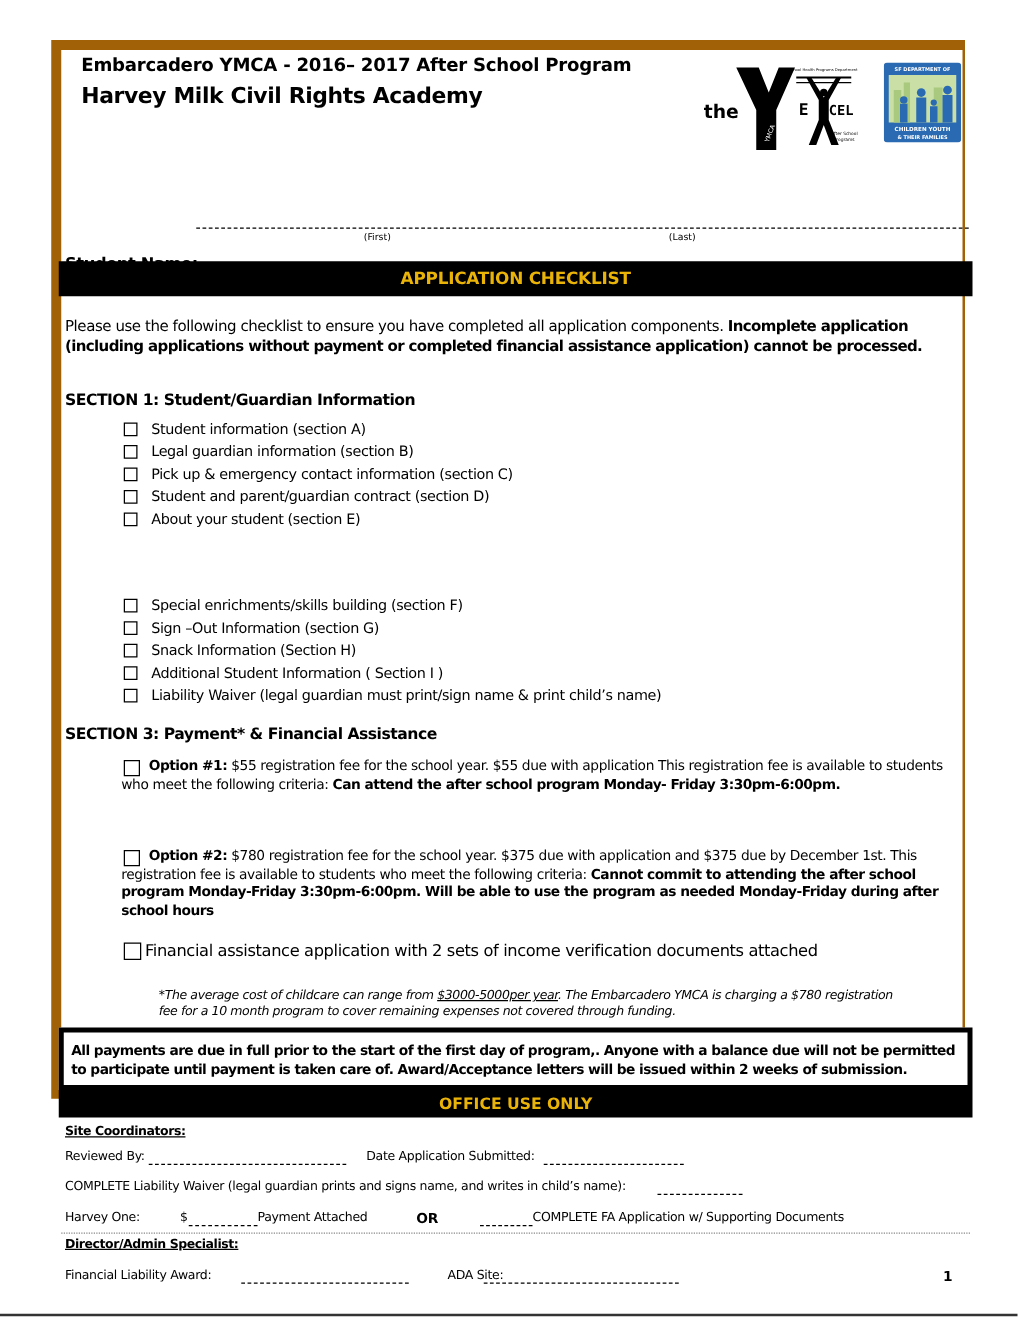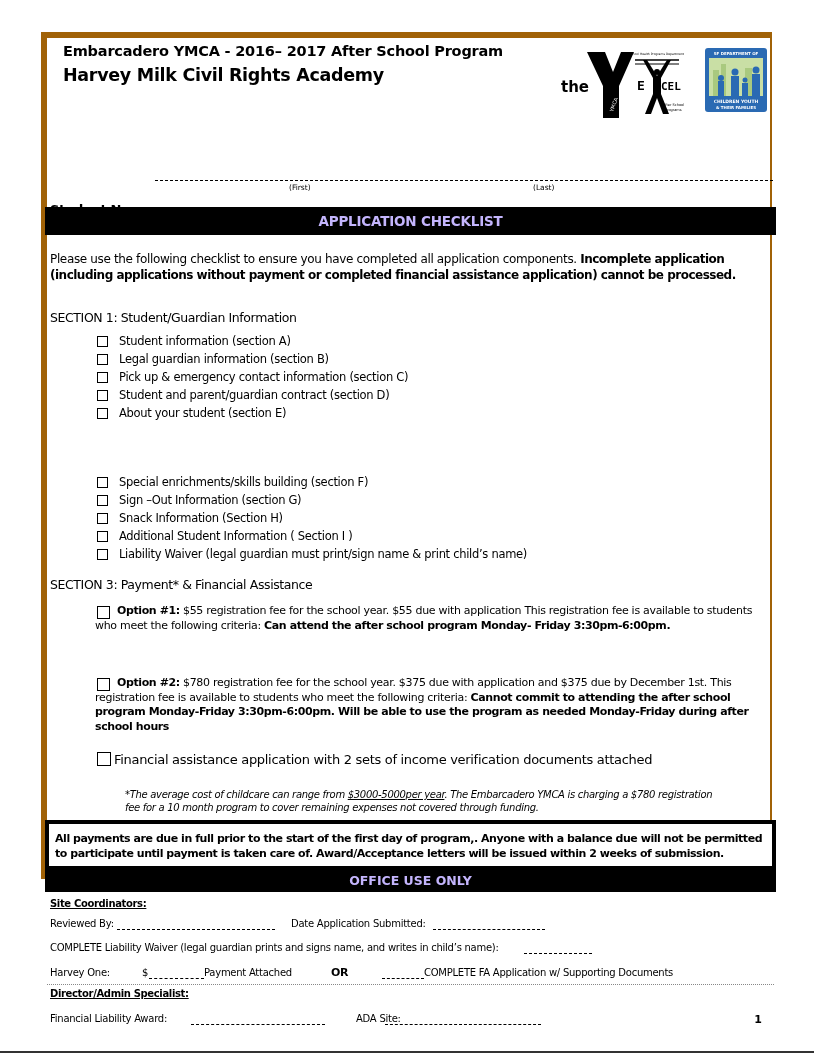--- a/index.html
+++ b/index.html
@@ -1,36 +1,36 @@
 <!DOCTYPE html>
 <html><head>
 <meta charset="utf-8">
 <style>
   html, body { margin: 0; padding: 0; background: #ffffff; }
   body { width: 814px; height: 1054px; position: relative; overflow: hidden;
          font-family: "DejaVu Sans", sans-serif; color: #000; }
   .page { position: absolute; left: 41px; top: 32px; width: 731px; height: 847px;
-          border: 6px solid #a16207; border-right-width: 2px; box-sizing: border-box; }
+          border: 8px solid #a16207; border-right-width: 2px; box-sizing: border-box; }
   .bottom-rule { position: absolute; left: 0; top: 1051px; width: 814px; height: 2px; background: #333; }
   .abs { position: absolute; white-space: nowrap; }
   .h1 { left: 16px; top: 5px; font-size: 14.5px; font-weight: bold; letter-spacing: -0.2px; }
   .h2 { left: 16px; top: 27px; font-size: 17.5px; font-weight: bold; letter-spacing: -0.3px; }
   .logo-y { left: 512px; top: 8px; width: 75px; height: 72px; }
   .logo-excel { left: 580px; top: 12px; width: 60px; height: 68px; }
   .logo-dcyf { left: 658px; top: 10px; width: 62px; height: 64px; }
   .student-label { left: 3px; top: 128px; font-size: 13px; font-weight: bold; letter-spacing: -0.3px; margin-top: 36px; }
   .student-line { left: 108px; top: 142px; width: 618px; border-bottom: 1.5px dashed #000; height: 0; }
   .sub-first { left: 242px; top: 145px; font-size: 7.5px; }
   .sub-last { left: 486px; top: 145px; font-size: 7.5px; }
-  .bar { position: absolute; left: -2px; width: 731px; background: #000; color: #c4b5fd;
+  .bar { position: absolute; left: -2px; width: 731px; background: #000; color: #eab308;
          font-weight: bold; text-align: center; box-sizing: border-box; }
   .bar-checklist { top: 169px; height: 28px; line-height: 28px; font-size: 13.5px; letter-spacing: -0.2px; }
   .intro { left: 3px; top: 213px; width: 722px; white-space: normal; font-size: 12px; line-height: 16px; letter-spacing: -0.35px; }
   .intro b { letter-spacing: -0.5px; }
-  .sec-h { left: 3px; font-size: 12.5px; font-weight: normal; letter-spacing: -0.4px; }
+  .sec-h { left: 3px; font-size: 12.5px; font-weight: bold; letter-spacing: -0.4px; }
   .cb { position: absolute; width: 11px; height: 11px; border: 1.3px solid #000; background: #fff; box-sizing: border-box; }
   .cb-lbl { position: absolute; font-size: 11.5px; white-space: nowrap; letter-spacing: -0.3px; }
   .opt { left: 47px; width: 680px; white-space: normal; font-size: 11px; line-height: 14.5px; letter-spacing: -0.3px; }
   .opt b { letter-spacing: -0.4px; }
   .fa-lbl { left: 67px; top: 714px; font-size: 13px; letter-spacing: -0.3px; }
   .footnote { left: 78px; top: 750px; width: 600px; white-space: normal; font-size: 10px; line-height: 13px; font-style: italic; letter-spacing: -0.3px; }
   .footnote u { text-decoration: underline; }
   .notice { position: absolute; left: -2px; top: 782px; width: 731px; height: 50px; border: 4px solid #000; box-sizing: border-box; background: #fff; }
   .notice-text { left: 6px; top: 7px; width: 712px; white-space: normal; font-size: 11px; font-weight: bold; line-height: 15px; letter-spacing: -0.45px; }
   .bar-office { top: 832px; height: 22px; line-height: 22px; font-size: 12.5px; }

